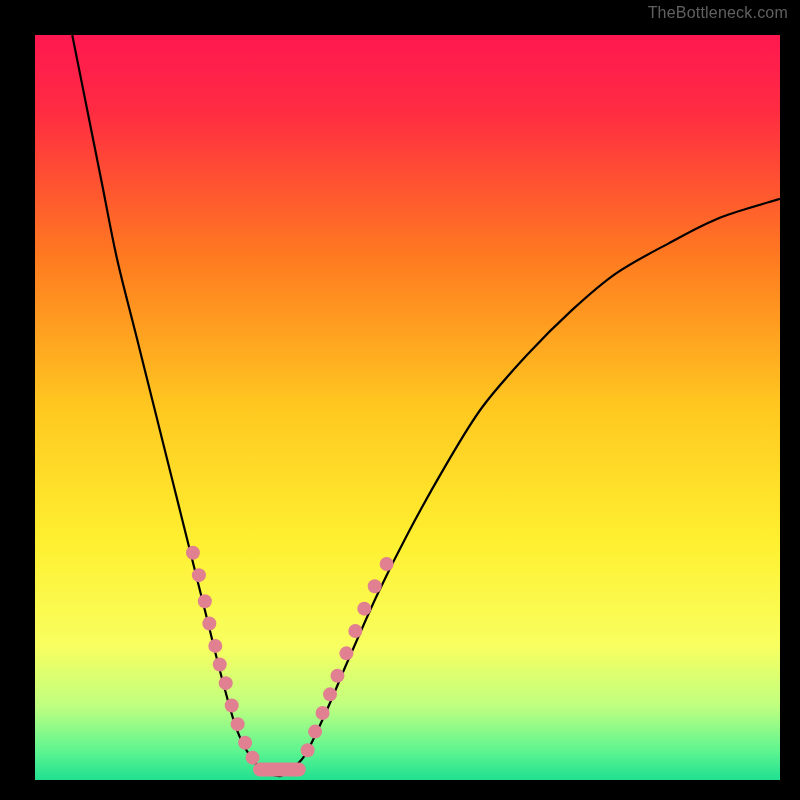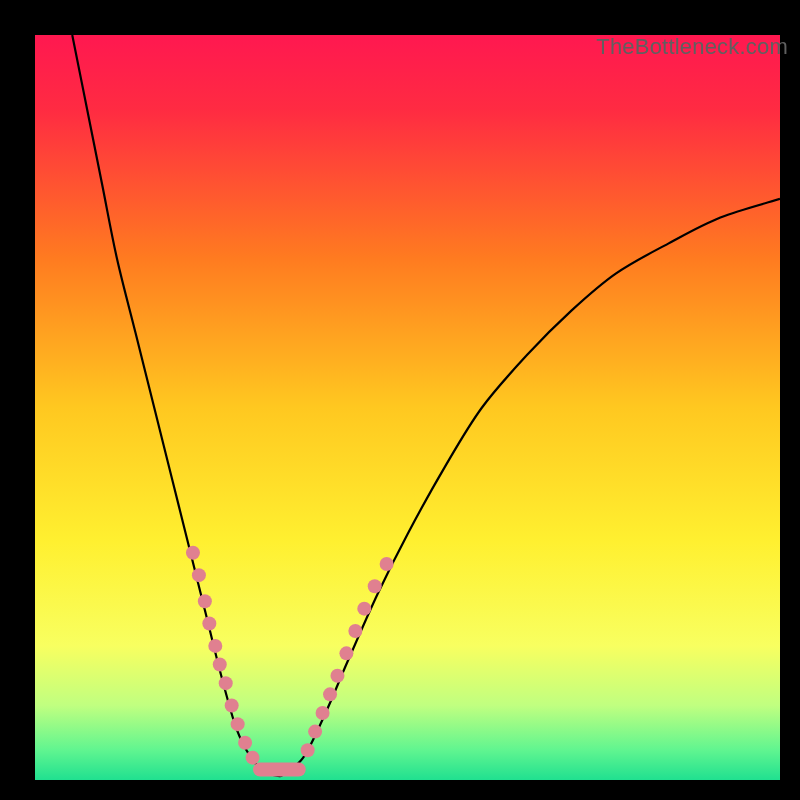--- a/index.html
+++ b/index.html
@@ -23,24 +23,23 @@
     top: 35px;
     width: 745px;
     height: 745px;
     overflow: hidden;
   }
   #watermark {
     position: absolute;
     top: 4px;
     right: 12px;
     color: #606060;
-    font-size: 22px;
+    font-size: 16px;
     letter-spacing: 0.2px;
     z-index: 10;
-    margin-top: 30px;
   }
   svg {
     position: absolute;
     left: 0;
     top: 0;
   }
 </style>
 </head>
 <body>
 

